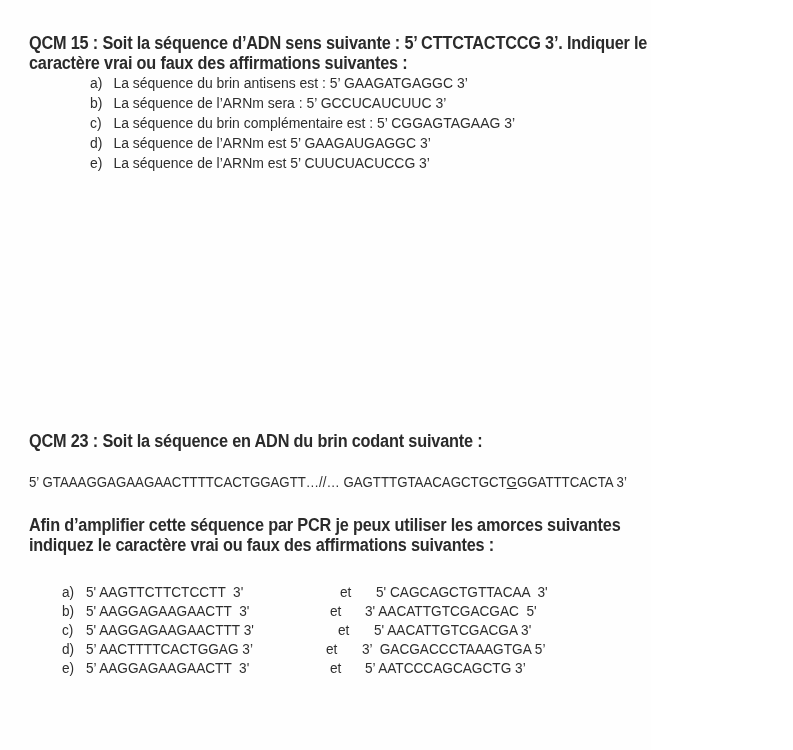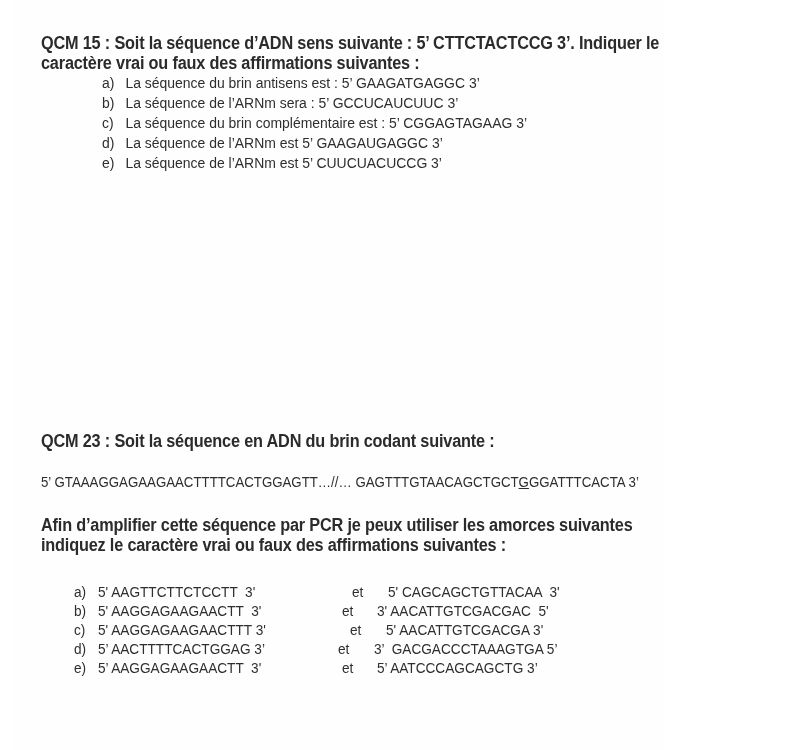--- a/index.html
+++ b/index.html
@@ -10,21 +10,21 @@
     body {
       width: 793px;
       height: 750px;
       position: relative;
       overflow: hidden;
       color: #2a2a2a;
       font-family: "Liberation Sans", sans-serif;
     }
     .page {
       position: absolute;
-      left: 12px; top: 0;
+      left: 0; top: 0;
       width: 651px; height: 750px;
       background: #fefefe;
     }
     .q-title {
       position: absolute;
       font-family: "Liberation Sans", sans-serif;
       font-weight: bold;
       font-size: 17.5px;
       line-height: 20px;
       color: #2b2b2b;

